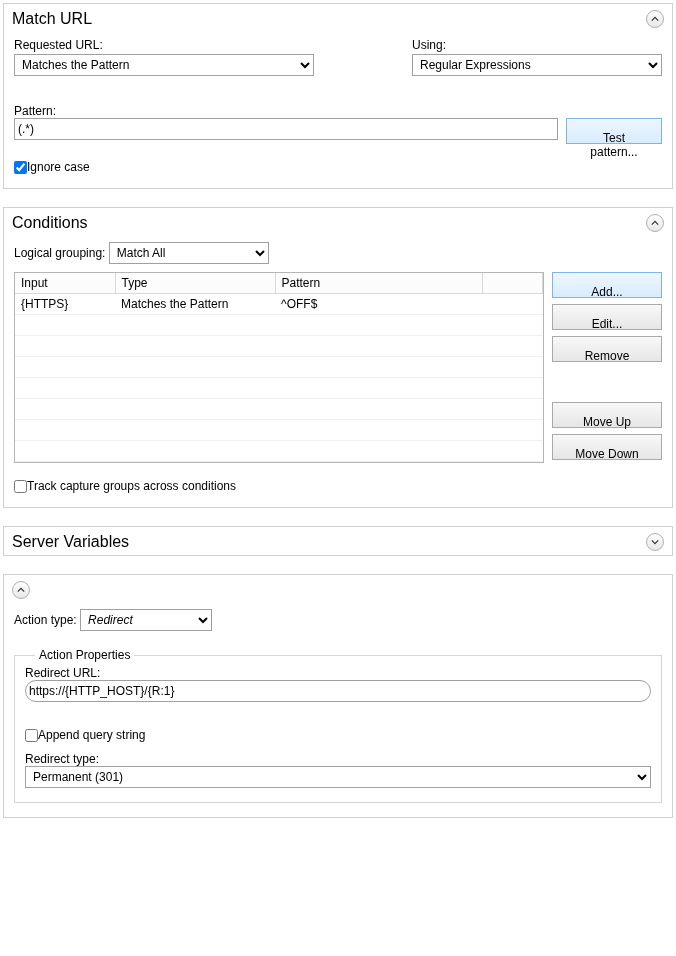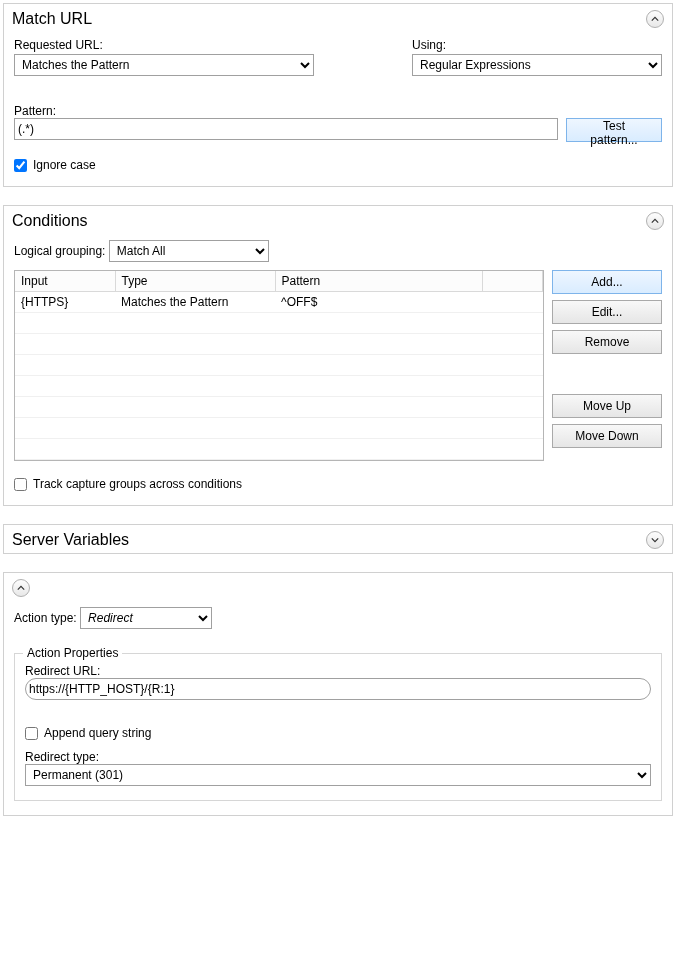--- a/index.html
+++ b/index.html
@@ -40,28 +40,28 @@
   padding: 2px 3px;
   height: 22px;
   background: #fff;
 }
 select { height: 22px; }
 .btn {
   font-family: inherit; font-size: 12px;
   height: 24px;
   border: 1px solid #a9a9a9;
   background: linear-gradient(#f8f8f8,#e6e6e6);
-  padding: 0 14px;
+  padding: 12px 14px;
   cursor: pointer;
 }
 .btn.hl {
   border: 1px solid #7eb4ea;
   background: linear-gradient(#eef6ff,#d9ecff);
 }
-.checkbox-row { display: flex; align-items: center; gap: 6px; margin-top: 16px; }
+.checkbox-row { display: flex; align-items: center; margin-top: 16px; }
 .checkbox-row input[type=checkbox]{ width:13px; height:13px;}
 
 .cond-flex { display:flex; gap:8px; align-items:flex-start; margin-top:8px;}
 .cond-table {
   border:1px solid #b5b5b5;
   flex:1;
 }
 .cond-table table { width:100%; border-collapse: collapse; table-layout: fixed;}
 .cond-table th {
   text-align:left; font-weight:normal;
@@ -79,21 +79,21 @@
 .cond-buttons { display:flex; flex-direction:column; gap:6px; width:110px;}
 .cond-buttons .btn { width:100%; }
 .cond-gap { height:28px; }
 .inner-group {
   border:1px solid #d6d6d6;
   margin-top:10px;
   padding: 10px 10px 14px 10px;
   position:relative;
 }
 .inner-group .legend {
-  position:absolute; top:-8px; left:8px;
+  position:absolute; top:-8px; left:20px;
   background:#fff; padding:0 4px; font-size:12px;
 }
 .mono { font-family: Consolas, "Courier New", monospace; }
 </style>
 </head>
 <body>
 
 <div class="panel">
   <div class="panel-header">
     <span class="panel-title">Match URL</span>

